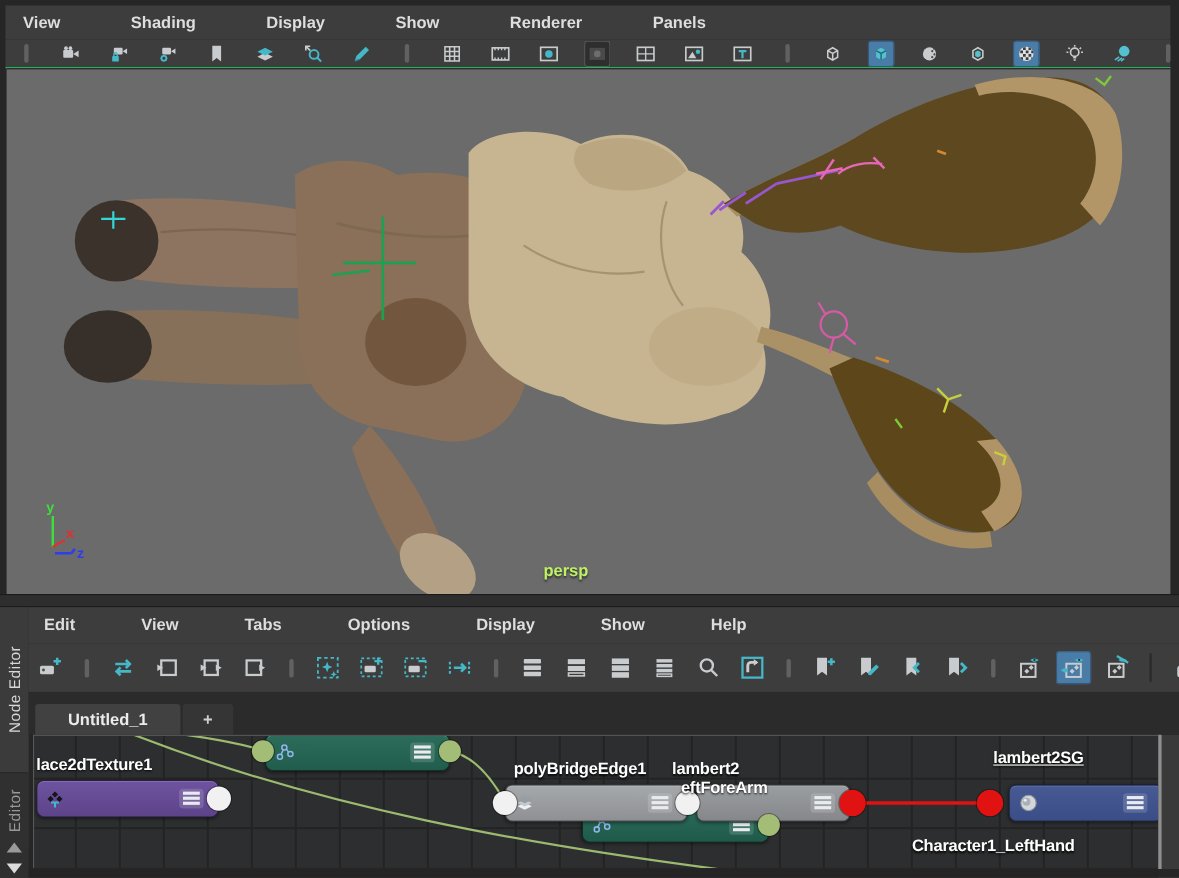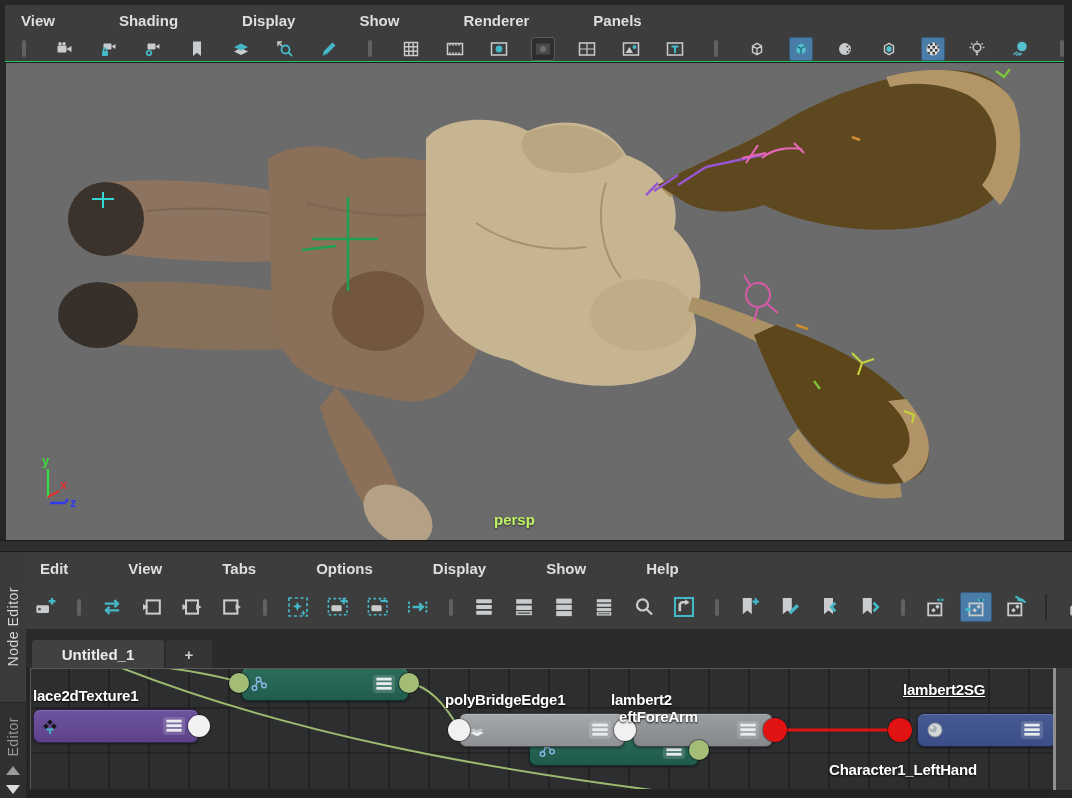--- a/index.html
+++ b/index.html
@@ -749,21 +749,21 @@
         </div>
         <span class="gport" style="left: 168px; top: 57px; width: 22px; height: 22px; background: rgb(241, 241, 241);"></span>
         <span class="gport" style="left: 208px; top: 14px; width: 20px; height: 20px; background: rgb(163, 189, 118);"></span>
         <span class="gport" style="left: 378px; top: 14px; width: 20px; height: 20px; background: rgb(163, 189, 118);"></span>
         <span class="gport" style="left: 428px; top: 61px; width: 22px; height: 22px; background: rgb(241, 241, 241);"></span>
         <span class="gport" style="left: 594px; top: 61px; width: 22px; height: 22px; background: rgb(241, 241, 241);"></span>
         <span class="gport" style="left: 668px; top: 81px; width: 20px; height: 20px; background: rgb(163, 189, 118);"></span>
         <span class="gport" style="left: 744px; top: 61px; width: 24px; height: 24px; background: rgb(225, 18, 18);"></span>
         <span class="gport" style="left: 869px; top: 61px; width: 24px; height: 24px; background: rgb(225, 18, 18);"></span>
         <div class="glabel" style="left: 2px; top: 18px;">lace2dTexture1</div>
-        <div class="glabel" style="left: 414px; top: 22px;">polyBridgeEdge1</div>
+        <div class="glabel" style="left: 436px; top: 22px;">polyBridgeEdge1</div>
         <div class="glabel" style="left: 580px; top: 22px;">lambert2</div>
         <div class="glabel" style="left: 588px; top: 39px;">eftForeArm</div>
         <div class="glabel" style="left: 872px; top: 12px; text-decoration: underline;">lambert2SG</div>
         <div class="glabel" style="left: 798px; top: 92px;">Character1_LeftHand</div>
       </div>
   </div>
   <div id="ne-gutter"></div>
   <div id="ne-bottom"></div>
 </div>
 

